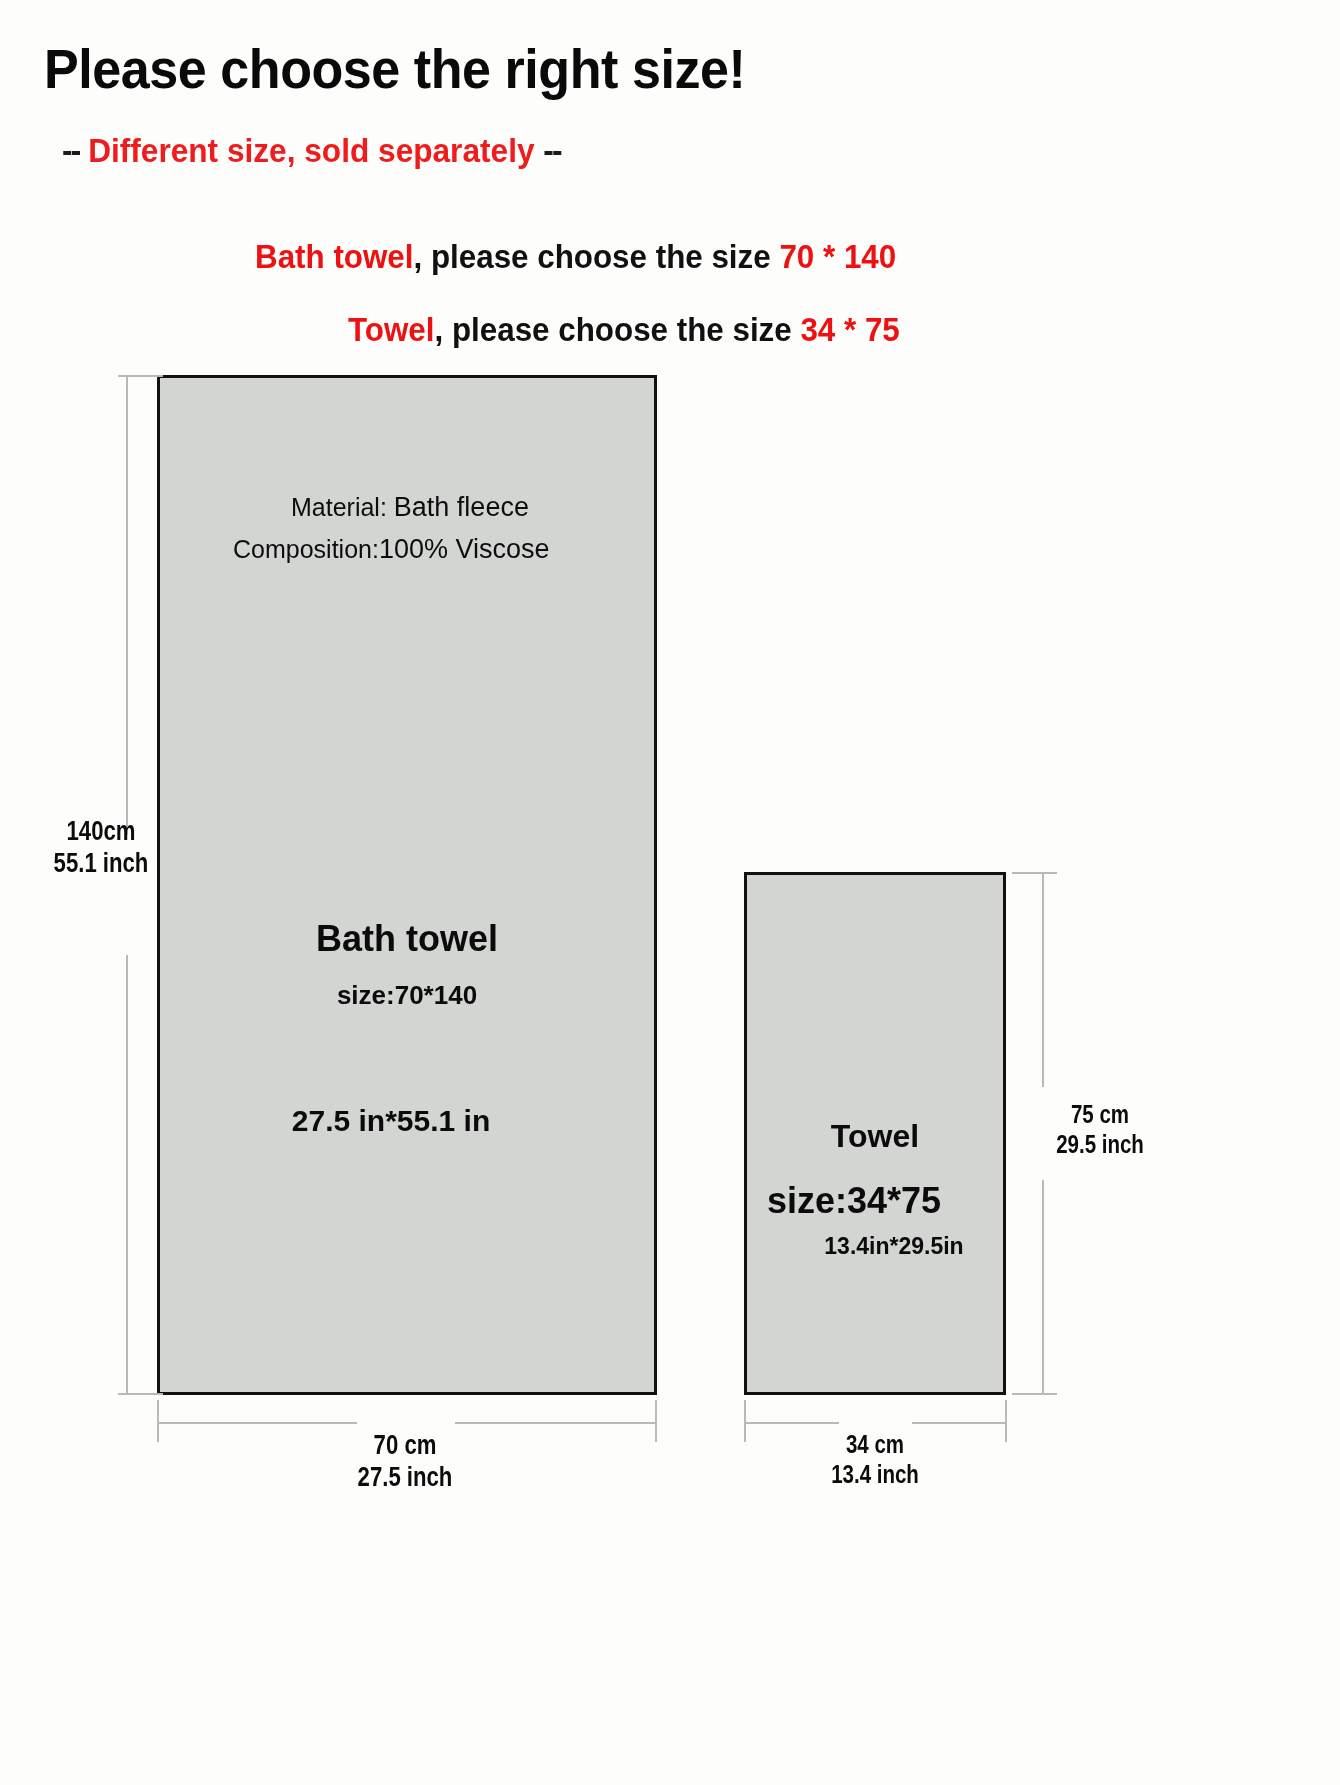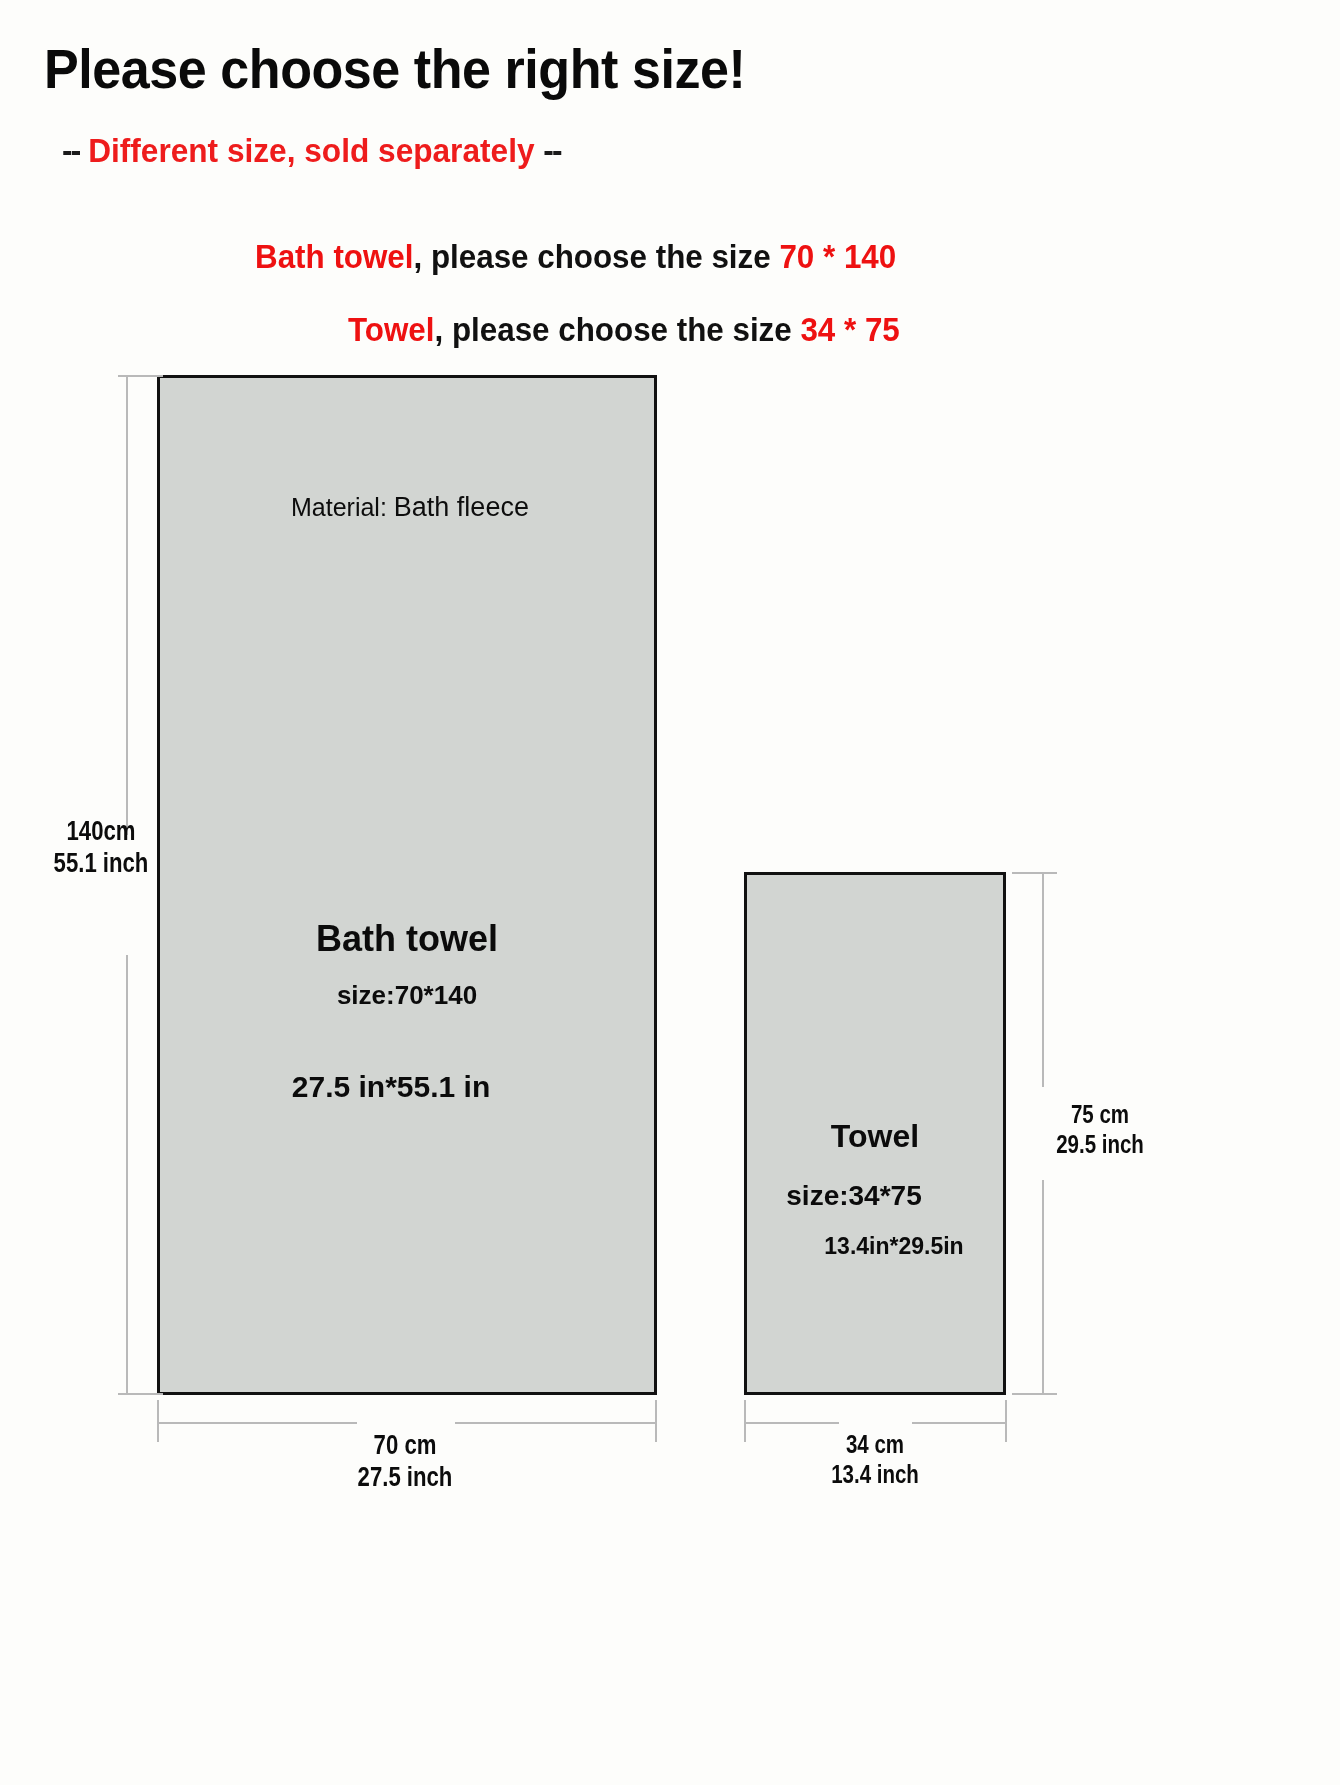--- a/index.html
+++ b/index.html
@@ -95,24 +95,24 @@
 
   .rect-label {
     position: absolute;
     color: #0b0b0b;
     font-weight: bold;
     white-space: nowrap;
     text-align: center;
   }
   #bath-name  { left: 157px; top: 918px; width: 500px; font-size: 36px; }
   #bath-size  { left: 157px; top: 980px; width: 500px; font-size: 26px; }
-  #bath-inch  { left: 157px; top: 1070px; width: 468px; font-size: 30px; }
+  #bath-inch  { left: 157px; top: 1104px; width: 468px; font-size: 30px; }
 
   #towel-name { left: 744px; top: 1118px; width: 262px; font-size: 32px; }
-  #towel-size { left: 744px; top: 1180px; width: 220px; font-size: 28px; }
+  #towel-size { left: 744px; top: 1180px; width: 220px; font-size: 36px; }
   #towel-inch { left: 744px; top: 1233px; width: 300px; font-size: 23px; }
 
   
   .gline {
     position: absolute;
     background: #b9b9b9;
   }
   .gline.h { height: 2px; }
   .gline.v { width: 2px; }
 
@@ -148,20 +148,23 @@
     <span class="red">Towel</span><span>, please choose the size </span><span class="red">34 * 75</span>
   </div>
 
   <div class="towel-rect" id="bath-rect"></div>
 
   <div class="spec-line" id="spec-material">
     <span class="spec-key">Material:</span>
     <span class="spec-val">Bath fleece</span>
   </div>
 
+  <div class="spec-line" id="spec-composition">
+    <span class="spec-key">Composition:</span><span class="spec-val">100% Viscose</span>
+  </div>
 
   <div class="rect-label" id="bath-name">Bath towel</div>
   <div class="rect-label" id="bath-size">size:70*140</div>
   <div class="rect-label" id="bath-inch">27.5 in*55.1 in</div>
 
   <div class="towel-rect" id="towel-rect"></div>
 
   <div class="rect-label" id="towel-name">Towel</div>
   <div class="rect-label" id="towel-size">size:34*75</div>
   <div class="rect-label" id="towel-inch">13.4in*29.5in</div>

